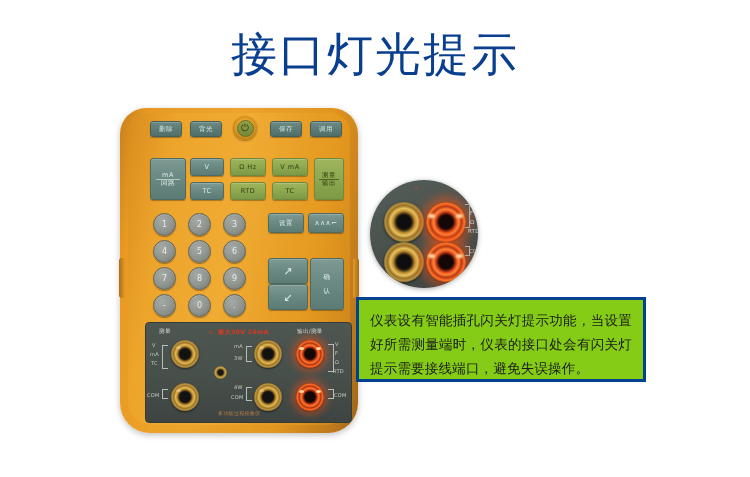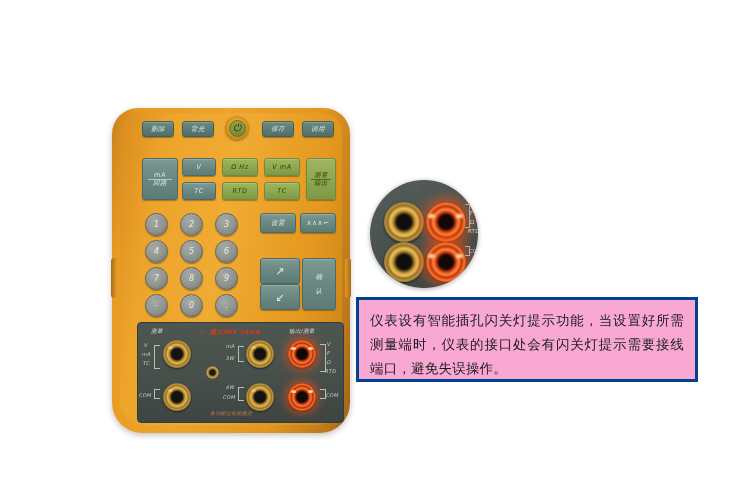--- a/index.html
+++ b/index.html
@@ -25,21 +25,21 @@
   .subtitle{
     position:absolute;left:452px;top:93px;
     font-size:28px;line-height:34px;
     letter-spacing:1px;
     color:#b3100f;
     font-weight:700;
   }
 
   
   #device{
-    position:absolute;left:112px;top:108px;width:238px;height:270px;font-style:italic;
+    position:absolute;left:120px;top:108px;width:238px;height:270px;
   }
   .shell{
     position:absolute;left:0;top:0;width:238px;height:325px;
     background:
       linear-gradient(100deg,#c8801c 0%,#e89a23 10%,#eda42b 40%,#e2961f 72%,#b9761b 93%,#9c6417 100%);
     border-radius:26px 26px 30px 30px;
     box-shadow:0 2px 6px rgba(0,0,0,.25);
   }
   .shell-inner{
     position:absolute;left:8px;top:5px;width:222px;height:312px;
@@ -186,41 +186,42 @@
   #mag .mspark{
     position:absolute;width:7px;height:4px;border-radius:50%;
     background:#ffe2b0;filter:blur(.8px);
   }
   #mag .mlbl{position:absolute;color:#cfd3cf;font-size:5.5px;line-height:1;letter-spacing:.2px;}
   #mag .mbrk{position:absolute;border:1px solid #a9ada9;border-left:none;}
   #mag .mtop{position:absolute;color:#b94d34;font-size:5px;letter-spacing:.2px;}
 
   
   #infobox{
-    position:absolute;left:356px;top:297px;width:342px;height:85px;
-    background:#f9a8d4;
+    position:absolute;left:356px;top:297px;width:290px;height:85px;
+    background:#84cc16;
     border:3px solid #00428f;
     box-sizing:border-box;
   }
   #infobox p{
     margin:0;
     padding:8px 11px 0 11px;
     font-size:13.5px;
     line-height:24px;
     color:#1b1b1b;
     letter-spacing:.2px;
     text-align:justify;
     font-family:"DejaVu Sans","Liberation Sans",sans-serif;
   }
 </style>
 </head>
 <body>
 
 <div id="stage">
 
+  <div class="title">接口灯光提示</div>
 
   <div id="device">
     <div class="shell"></div>
     <div class="grip"></div>
     <div class="grip r"></div>
     <div class="shell-inner">
 
       <div class="btn" style="left:22px;top:8px;width:30px;height:14px;">删除</div>
       <div class="btn" style="left:62px;top:8px;width:30px;height:14px;">背光</div>
 

